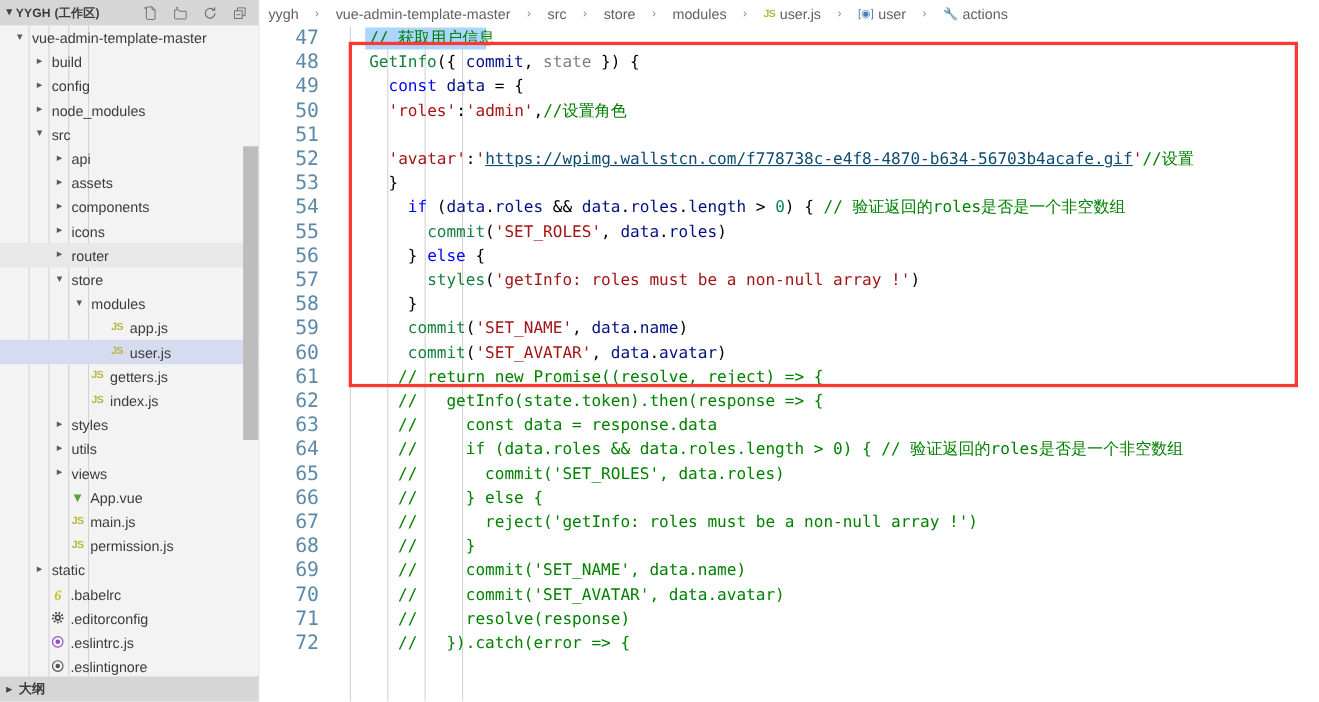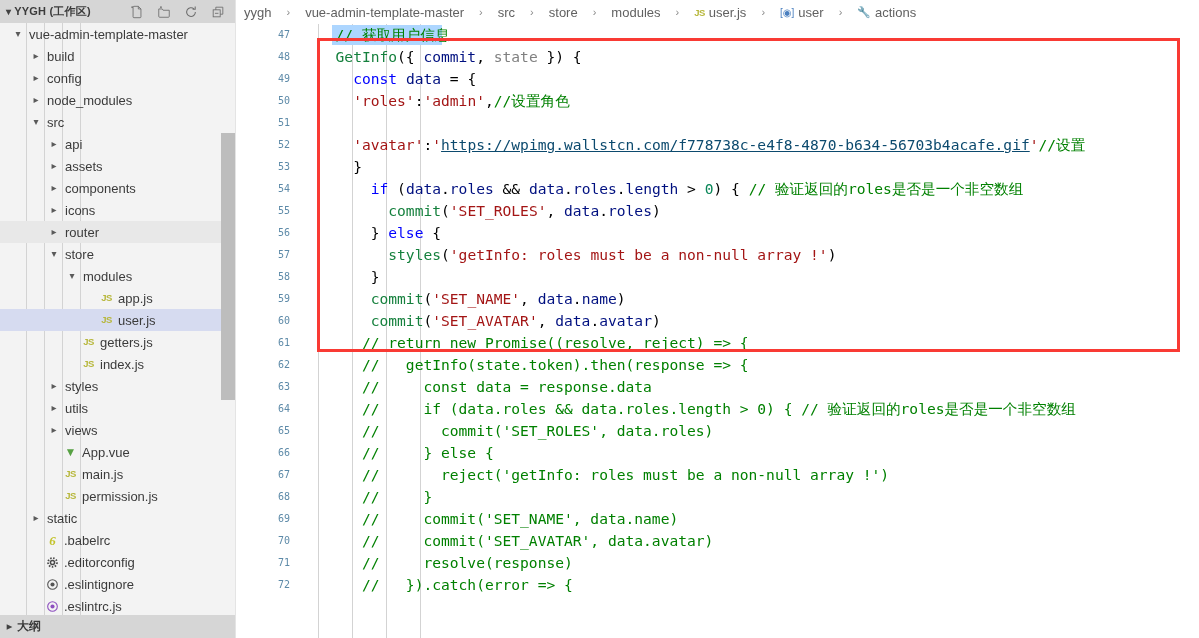--- a/index.html
+++ b/index.html
@@ -85,21 +85,21 @@
   .code-area {
     position: absolute; top: 24px; left: 0; right: 0; bottom: 0;
     font-family: "DejaVu Sans Mono", monospace;
     font-size: 14.6px;
     line-height: 22px;
     overflow: hidden;
   }
   .cline { height: 22px; position: relative; white-space: pre; }
   .lnum {
     position: absolute; left: 0; top: 0; width: 54px;
-    text-align: right; color: #5d8aa8; font-size: 10px;
+    text-align: right; color: #5d8aa8; font-size: 18px;
     font-family: "DejaVu Sans Mono", monospace;
   }
   .ctext { position: absolute; left: 82px; top: 0; }
   .hl-line { position: absolute; left: 82px; top: 1px; height: 20px; background: #add6ff; z-index: 0; }
   .ctext span { position: relative; z-index: 1; }
 
   
   .ig { position: absolute; top: 0; bottom: 0; width: 1px; background: #d3d3d3; }
 
   
@@ -300,33 +300,33 @@
             <span class="ficon"><svg width="11" height="11" viewBox="0 0 16 16">
                 <circle cx="8" cy="8" r="3" fill="none" stroke="#4a4a4a" stroke-width="2.2"></circle>
                 <circle cx="8" cy="8" r="6.5" fill="none" stroke="#4a4a4a" stroke-width="2.6" stroke-dasharray="2.2 2.2"></circle>
               </svg></span>
             <span class="tlabel">.editorconfig</span>
           </div>
           <div class="trow">
             <span style="width:28px;flex:0 0 28px;"></span>
             <span class="twist"></span>
             <span class="ficon"><svg width="11" height="11" viewBox="0 0 16 16">
+                <circle cx="8" cy="8" r="7" fill="none" stroke="#8d4fbf" stroke-width="1.6"></circle>
+                <circle cx="8" cy="8" r="3" fill="#8d4fbf"></circle>
+              </svg></span>
+            <span class="tlabel">.eslintrc.js</span>
+          </div>
+          <div class="trow">
+            <span style="width:28px;flex:0 0 28px;"></span>
+            <span class="twist"></span>
+            <span class="ficon"><svg width="11" height="11" viewBox="0 0 16 16">
                 <circle cx="8" cy="8" r="7" fill="none" stroke="#555" stroke-width="1.6"></circle>
                 <circle cx="8" cy="8" r="3" fill="#555"></circle>
               </svg></span>
             <span class="tlabel">.eslintignore</span>
-          </div>
-          <div class="trow">
-            <span style="width:28px;flex:0 0 28px;"></span>
-            <span class="twist"></span>
-            <span class="ficon"><svg width="11" height="11" viewBox="0 0 16 16">
-                <circle cx="8" cy="8" r="7" fill="none" stroke="#8d4fbf" stroke-width="1.6"></circle>
-                <circle cx="8" cy="8" r="3" fill="#8d4fbf"></circle>
-              </svg></span>
-            <span class="tlabel">.eslintrc.js</span>
           </div>
         </div>
       <div class="sb-scroll" style="top:110px;height:267px;"></div>
     </div>
 
     <div class="outline-bar">
       <span class="chev" style="transform:rotate(-90deg);display:inline-block;margin-right:6px;">▾</span>
       <span>大纲</span>
     </div>
   </div>

